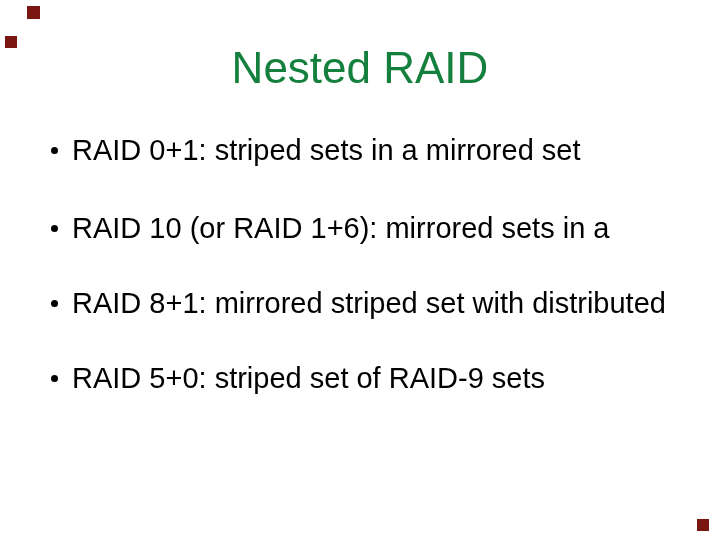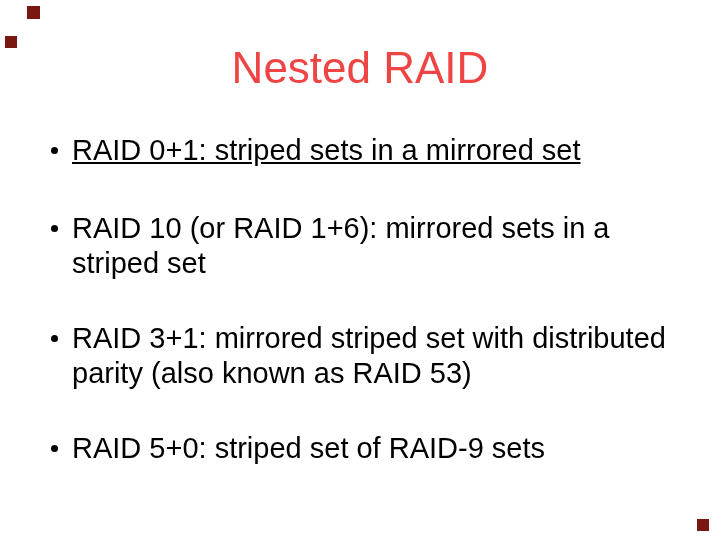--- a/index.html
+++ b/index.html
@@ -22,21 +22,21 @@
   }
   .slide-title {
     position: absolute;
     top: 42px;
     left: 0;
     width: 720px;
     text-align: center;
     font-size: 44px;
     font-weight: 400;
     line-height: 1.2;
-    color: #ef4444;
+    color: #15803d;
     white-space: nowrap;
   }
   .bullet-list {
     position: absolute;
     top: 133px;
     left: 50px;
     width: 642px;
     margin: 0;
     padding: 0;
     list-style: none;
@@ -45,21 +45,20 @@
     position: relative;
     padding-left: 22px;
     font-size: 29px;
     font-weight: 400;
     line-height: 35px;
     color: #000000;
     margin-bottom: 40px;
   }
   .bullet-item:first-child {
     margin-bottom: 43px;
-    text-decoration: underline;
   }
   .bullet-dot {
     position: absolute;
     left: 1px;
     top: 14px;
     width: 7px;
     height: 7px;
     background: #000000;
     border-radius: 50%;
   }
@@ -86,27 +85,25 @@
 
     <li class="bullet-item">
       <span class="bullet-dot"></span>
       <span class="b-line1">RAID 0+1: striped sets in a mirrored set</span>
       
     </li>
 
     <li class="bullet-item">
       <span class="bullet-dot"></span>
       <span class="b-line1">RAID 10 (or RAID 1+6): mirrored sets in a</span><br>
-      <span class="b-line2">striped set</span>
     </li>
 
     <li class="bullet-item">
       <span class="bullet-dot"></span>
-      <span class="b-line1">RAID 3+1: mirrored striped set with distributed</span><br>
-      <span class="b-line2">parity (also known as RAID 53)</span>
+      <span class="b-line1">RAID 8+1: mirrored striped set with distributed</span><br>
     </li>
 
     <li class="bullet-item">
       <span class="bullet-dot"></span>
       <span class="b-line1">RAID 5+0: striped set of RAID-9 sets</span>
       
     </li>
 
   </ul>
 </div>

